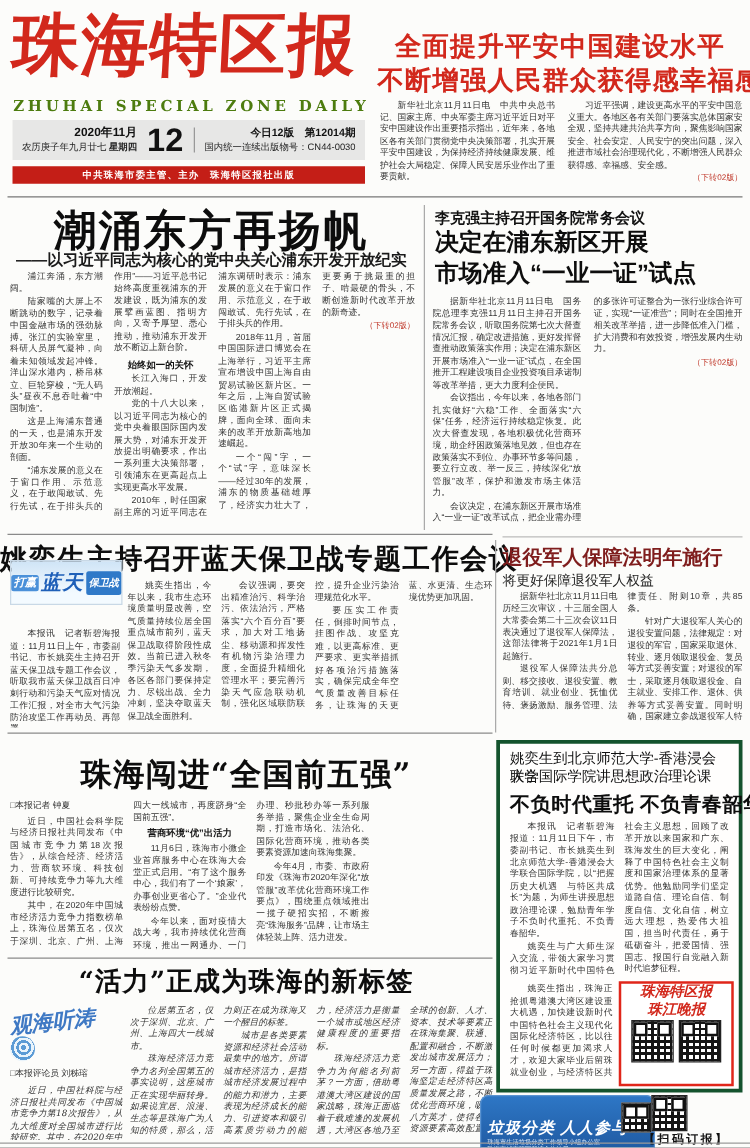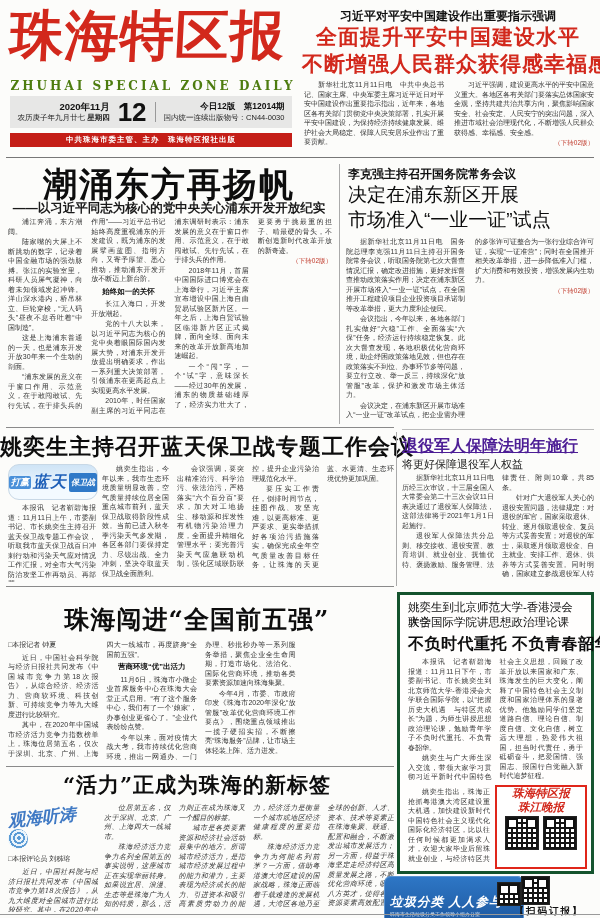--- a/index.html
+++ b/index.html
@@ -36,28 +36,28 @@
   .dcol2{text-align:right;line-height:11px;}
   .d-issue{font-size:8.5px;font-weight:bold;color:#111;}
   .d-code{font-size:7.5px;color:#222;}
   .pubbar{background:#c41e17;color:#fff;font-size:7.5px;font-weight:bold;
           line-height:14px;text-align:center;letter-spacing:1px;}
   .ts-kicker{font-size:12px;font-weight:600;color:#111;}
   .ts-head{font-size:21px;font-weight:900;color:#d2281c;letter-spacing:1px;white-space:nowrap;}
   .lead-head{font-size:34px;font-weight:900;color:#0d0d0d;letter-spacing:2px;}
   .lead-sub{font-size:12.5px;font-weight:600;color:#1a1a1a;white-space:nowrap;}
   .pm-kicker{font-size:12px;font-weight:600;color:#111;}
-  .pm-head{font-size:19px;font-weight:400;color:#0d0d0d;line-height:25px;white-space:nowrap;}
+  .pm-head{font-size:19px;font-weight:700;color:#0d0d0d;line-height:25px;white-space:nowrap;}
   .bs-head{font-size:22px;font-weight:900;color:#0d0d0d;letter-spacing:1px;white-space:nowrap;}
   .badge{background:linear-gradient(180deg,#cfe4f6 0%,#f3faff 75%);border:1px solid #c8d8e6;
          display:flex;align-items:center;justify-content:center;gap:2px;}
   .badge .w1{color:#fff;background:#4a90d9;font-size:9px;font-weight:bold;font-style:italic;padding:0 2px;border-radius:2px;}
   .badge .w2{color:#1e5fb8;font-size:16px;font-weight:900;font-style:italic;letter-spacing:1px;}
   .badge .w3{color:#fff;background:#2f79c8;font-size:8px;font-weight:bold;font-style:italic;padding:4px 2px;border-radius:2px;}
-  .vet-head{font-size:16px;font-weight:900;color:#4c1d95;white-space:nowrap;text-decoration:underline;}
+  .vet-head{font-size:16px;font-weight:900;color:#7f1d1d;white-space:nowrap;}
   .vet-sub{font-size:11px;color:#222;}
   .t5-kicker{font-size:11.5px;font-weight:600;color:#222;letter-spacing:1px;}
   .t5-head{font-size:25px;font-weight:900;color:#0d0d0d;letter-spacing:1px;}
   .redbox{border:3px solid #14532d;background:#fffefd;}
   .lec-kicker{font-size:11.5px;color:#111;line-height:15px;}
   .lec-head{font-size:16px;font-weight:900;color:#0d0d0d;letter-spacing:0.5px;white-space:nowrap;}
   .inner-panel{border:2px solid #e0261a;text-align:center;background:#fff;}
   .brand-script{font-family:"DejaVu Serif","Liberation Serif",serif;font-weight:bold;font-style:italic;
                 color:#d2281c;font-size:11.5px;line-height:13.5px;white-space:nowrap;}
   .cm-head{font-size:21px;font-weight:900;color:#0d0d0d;letter-spacing:1px;}
@@ -91,21 +91,20 @@
     <div class="d-day">12</div>
     <div class="d-sep"></div>
     <div class="dcol2">
       <div class="d-issue">今日12版　第12014期</div>
       <div class="d-code">国内统一连续出版物号：CN44-0030</div>
     </div>
   </div>
 
   <div class="abs pubbar" style="left:10px;top:133px;width:282px;height:14px;">中共珠海市委主管、主办　珠海特区报社出版</div>
 
-  <div class="abs center ts-kicker" style="left:302px;top:8px;width:292px;">习近平对平安中国建设作出重要指示强调</div>
   <div class="abs center ts-head" style="left:302px;top:23px;width:292px;">全面提升平安中国建设水平</div>
   <div class="abs center ts-head" style="left:302px;top:50px;width:292px;">不断增强人民群众获得感幸福感安全感</div>
   <div class="abs body-text" style="left:304px;top:80px;width:290px;height:72px;column-count:2;column-gap:10px;">
     <div class="p">新华社北京11月11日电　中共中央总书记、国家主席、中央军委主席习近平近日对平安中国建设作出重要指示指出，近年来，各地区各有关部门贯彻党中央决策部署，扎实开展平安中国建设，为保持经济持续健康发展、维护社会大局稳定、保障人民安居乐业作出了重要贡献。</div>
     <div class="p">习近平强调，建设更高水平的平安中国意义重大。各地区各有关部门要落实总体国家安全观，坚持共建共治共享方向，聚焦影响国家安全、社会安定、人民安宁的突出问题，深入推进市域社会治理现代化，不断增强人民群众获得感、幸福感、安全感。</div>
     <div class="jump">（下转02版）</div>
   </div>
 
   <div class="hline" style="left:6px;top:157px;width:588px;background:#777;"></div>
 
@@ -134,21 +133,21 @@
     <div class="p">据新华社北京11月11日电　国务院总理李克强11月11日主持召开国务院常务会议，听取国务院第七次大督查情况汇报，确定改进措施，更好发挥督查推动政策落实作用；决定在浦东新区开展市场准入“一业一证”试点，在全国推开工程建设项目企业投资项目承诺制等改革举措，更大力度利企便民。</div>
     <div class="p">会议指出，今年以来，各地各部门扎实做好“六稳”工作、全面落实“六保”任务，经济运行持续稳定恢复。此次大督查发现，各地积极优化营商环境，助企纾困政策落地见效，但也存在政策落实不到位、办事环节多等问题，要立行立改、举一反三，持续深化“放管服”改革，保护和激发市场主体活力。</div>
     <div class="p">会议决定，在浦东新区开展市场准入“一业一证”改革试点，把企业需办理的多张许可证整合为一张行业综合许可证，实现“一证准营”；同时在全国推开相关改革举措，进一步降低准入门槛，扩大消费和有效投资，增强发展内生动力。</div>
     <div class="jump">（下转02版）</div>
   </div>
 
   <div class="hline" style="left:6px;top:427px;width:388px;"></div>
   <div class="hline" style="left:402px;top:429px;width:192px;background:#bbb;"></div>
 
   <div class="abs center serif bs-head" style="left:0;top:432px;width:394px;">姚奕生主持召开蓝天保卫战专题工作会议</div>
-  <div class="abs badge" style="left:8px;top:464px;width:88px;height:34px;border-radius:11px;">
+  <div class="abs badge" style="left:8px;top:448px;width:88px;height:34px;">
     <span class="w1">打赢</span>
     <span class="w2">蓝天</span>
     <span class="w3">保卫战</span>
   </div>
   <div class="abs body-text" style="left:8px;top:503px;width:88px;height:79px;">
     <div class="lede">本报讯　记者靳碧海报道：11月11日上午，市委副书记、市长姚奕生主持召开蓝天保卫战专题工作会议，听取我市蓝天保卫战百日冲刺行动和污染天气应对情况工作汇报，对全市大气污染防治攻坚工作再动员、再部署。</div>
   </div>
   <div class="abs body-text" style="left:102px;top:464px;width:292px;height:118px;column-count:4;column-gap:8px;">
     <div class="p">姚奕生指出，今年以来，我市生态环境质量明显改善，空气质量持续位居全国重点城市前列，蓝天保卫战取得阶段性成效。当前已进入秋冬季污染天气多发期，各区各部门要保持定力、尽锐出战、全力冲刺，坚决夺取蓝天保卫战全面胜利。</div>
     <div class="p">会议强调，要突出精准治污、科学治污、依法治污，严格落实“六个百分百”要求，加大对工地扬尘、移动源和挥发性有机物污染治理力度，全面提升精细化管理水平；要完善污染天气应急联动机制，强化区域联防联控，提升企业污染治理规范化水平。</div>

